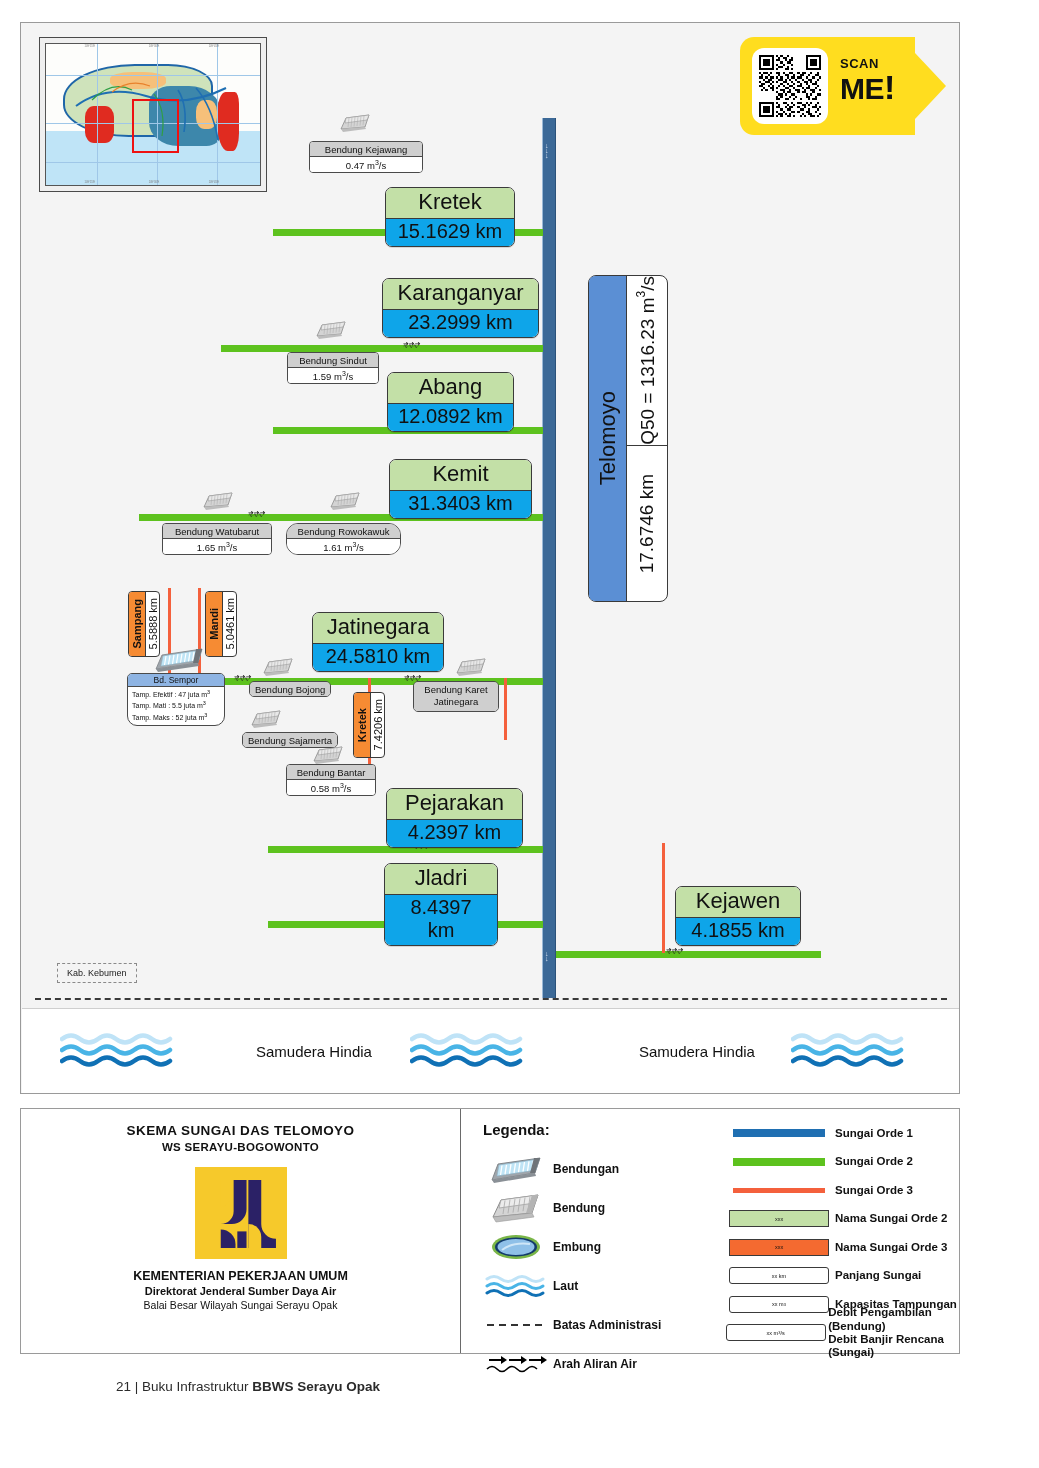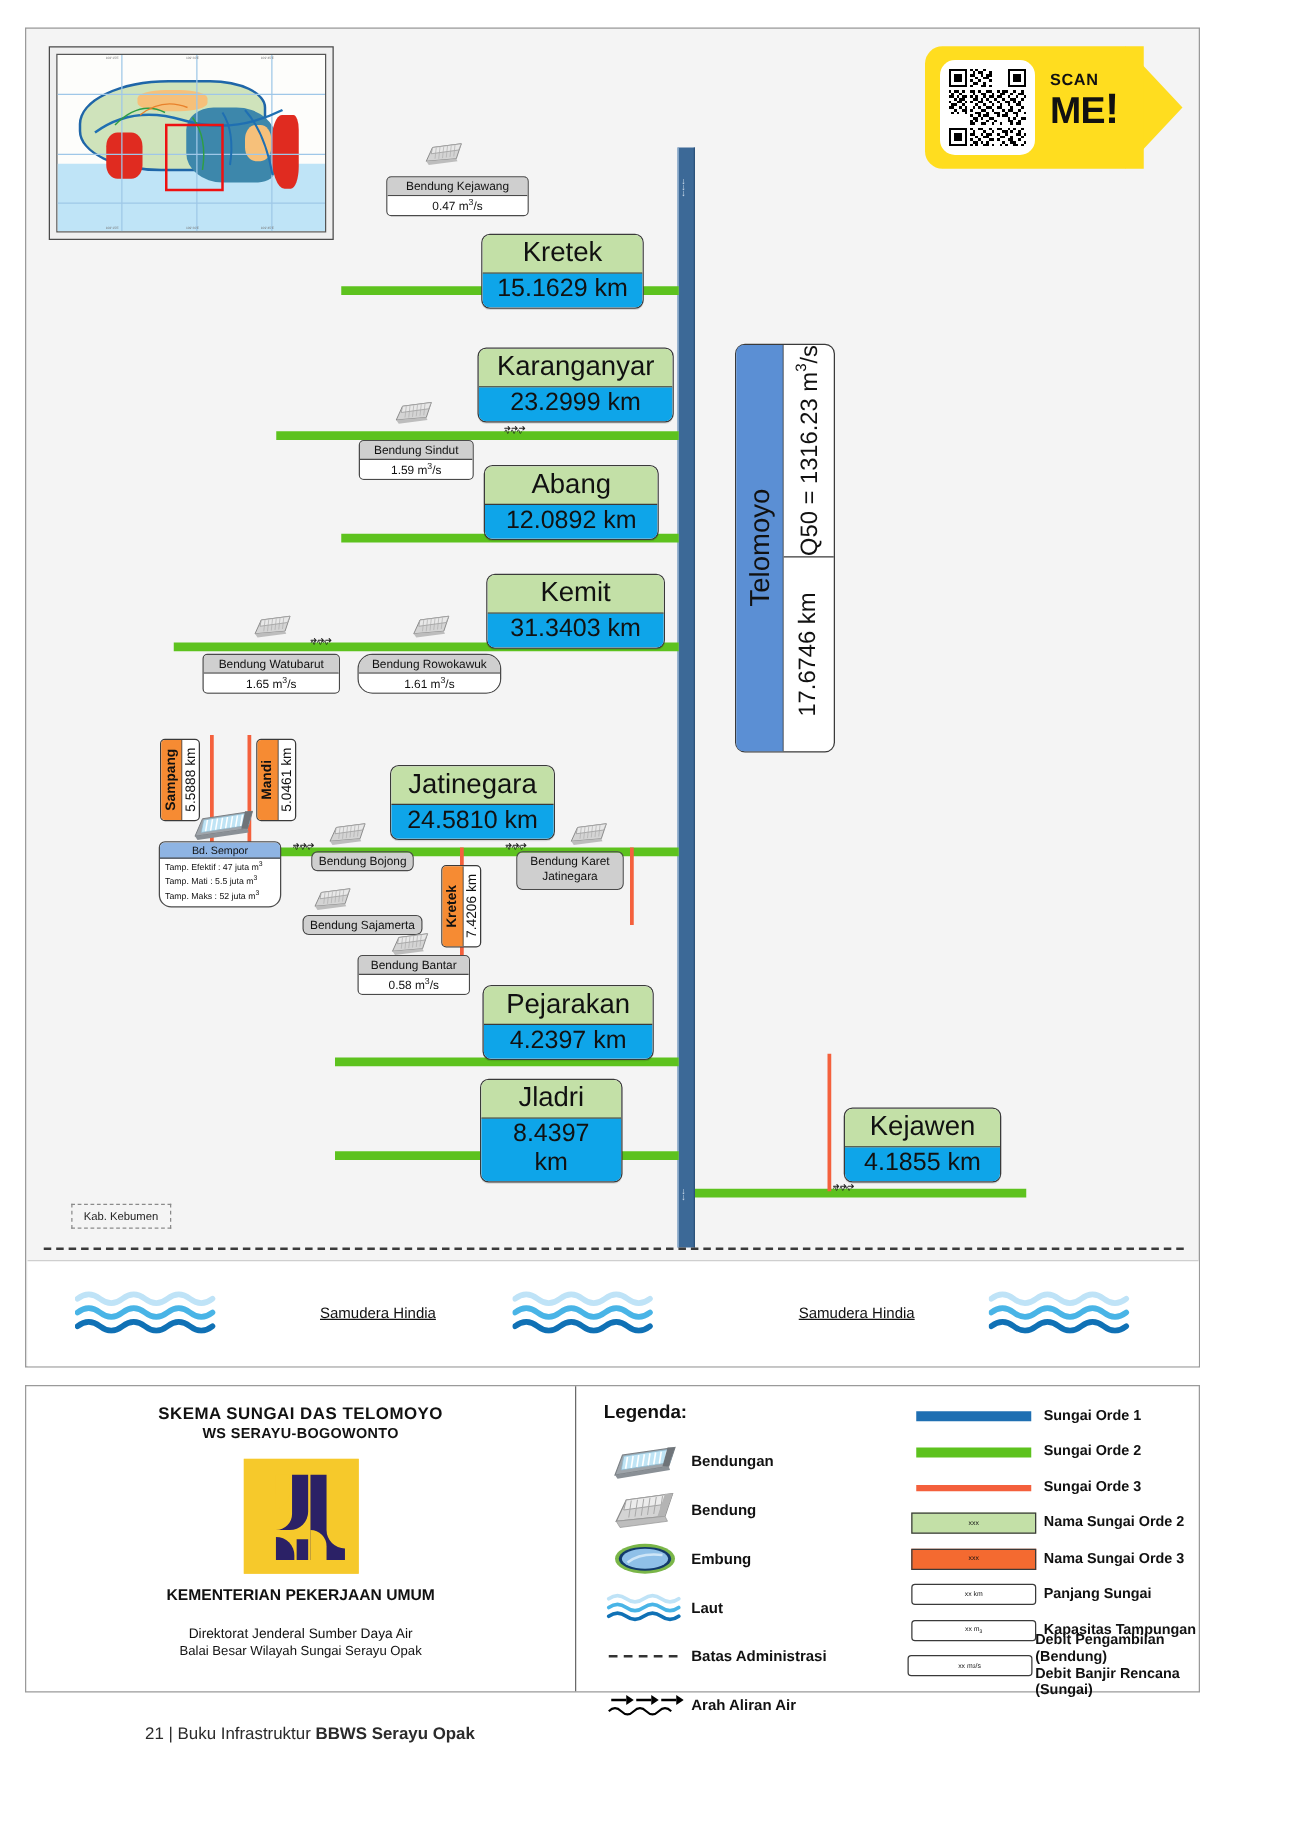--- a/index.html
+++ b/index.html
@@ -127,34 +127,34 @@
 
   
   #adminline{ position:absolute; left:14px; top:975px; width:912px; border-top:2px dashed #3a3a3a;}
   #kabbox{ position:absolute; left:36px; top:940px; border:1px dashed #8a8a8a; background:#f4f4f4;
            font-size:9px; padding:4px 9px; color:#222; }
 
   
   #seazone{ position:absolute; left:1px; top:985px; width:937px; height:85px; background:#fff;
             border-top:1px solid #cfcfcf;}
   .waves{ position:absolute; width:120px; height:36px;}
-  .sealabel{ position:absolute; font-size:12px; color:#111;text-decoration:underline; }
+  .sealabel{ position:absolute; font-size:15px; color:#111; }
 
   
   #bottom-panel{
     position:absolute; left:20px; top:1108px; width:940px; height:246px;
     background:#ffffff; border:1px solid #9a9a9a; display:flex;
   }
   #titleblock{ width:440px; border-right:1px solid #6a6a6a; padding-top:14px; text-align:center;}
   #titleblock .t1{ font-size:13.5px; font-weight:bold; letter-spacing:.4px; color:#111;}
   #titleblock .t2{ font-size:11.5px; font-weight:bold; letter-spacing:.3px; color:#111; margin-top:3px;}
   #logo{ width:92px; height:92px; margin:14px auto 10px; background:#F6C92B; position:relative;}
   #logo .pu{ position:absolute; inset:0; }
   #titleblock .t3{ font-size:12.5px; font-weight:bold; color:#111; }
-  #titleblock .t4{ font-size:11px; font-weight:normal; color:#111; margin-top:18px;text-align:center;}
+  #titleblock .t4{ font-size:11px; font-weight:bold; color:#111; margin-top:2px;text-align:center;}
   #titleblock .t5{ font-size:10.5px; color:#111; margin-top:2px;}
 
   #legendblock{ flex:1; position:relative; padding:12px 14px; }
   #legendblock .lgtitle{ font-size:15px; font-weight:bold; color:#111; margin-left:8px;}
   .lgcolL{ position:absolute; left:18px; top:40px; width:240px;}
   .lgrowL{ display:flex; align-items:center; height:39px;}
   .lgrowL .ic{ width:74px; display:flex; align-items:center; justify-content:center;}
   .lgrowL .lb{ font-size:12px; font-weight:bold; color:#111;}
   .lgcolR{ position:absolute; left:262px; top:10px; width:260px;}
   .lgrowR{ display:flex; align-items:center; height:28.5px;}
@@ -483,21 +483,21 @@
   <div class="bcall" style="left:266px;top:329px;width:92px;">
     <div class="bn">Bendung Sindut</div>
     <div class="bv">1.59 m<sup style="font-size:7px">3</sup>/s</div>
   </div>
 
   <div class="river2" style="left:252px; top:404px; width:270px;"></div>
   <div class="flowmark" style="left:382px;top:400px;">
       <span class="a">➜➜➜</span>
       <span class="w">∿∿∿</span>
     </div>
-  <div class="nbox o2" style="left:366px; top:349px; width:140px;">
+  <div class="nbox o2" style="left:366px; top:349px; width:127px;">
     <div class="nm">Abang</div>
     <div class="ln">12.0892 km</div>
   </div>
 
   <div class="river2" style="left:118px; top:491px; width:404px;"></div>
   <div class="flowmark" style="left:227px;top:487px;">
       <span class="a">➜➜➜</span>
       <span class="w">∿∿∿</span>
     </div>
   <div class="flowmark" style="left:382px;top:487px;">

